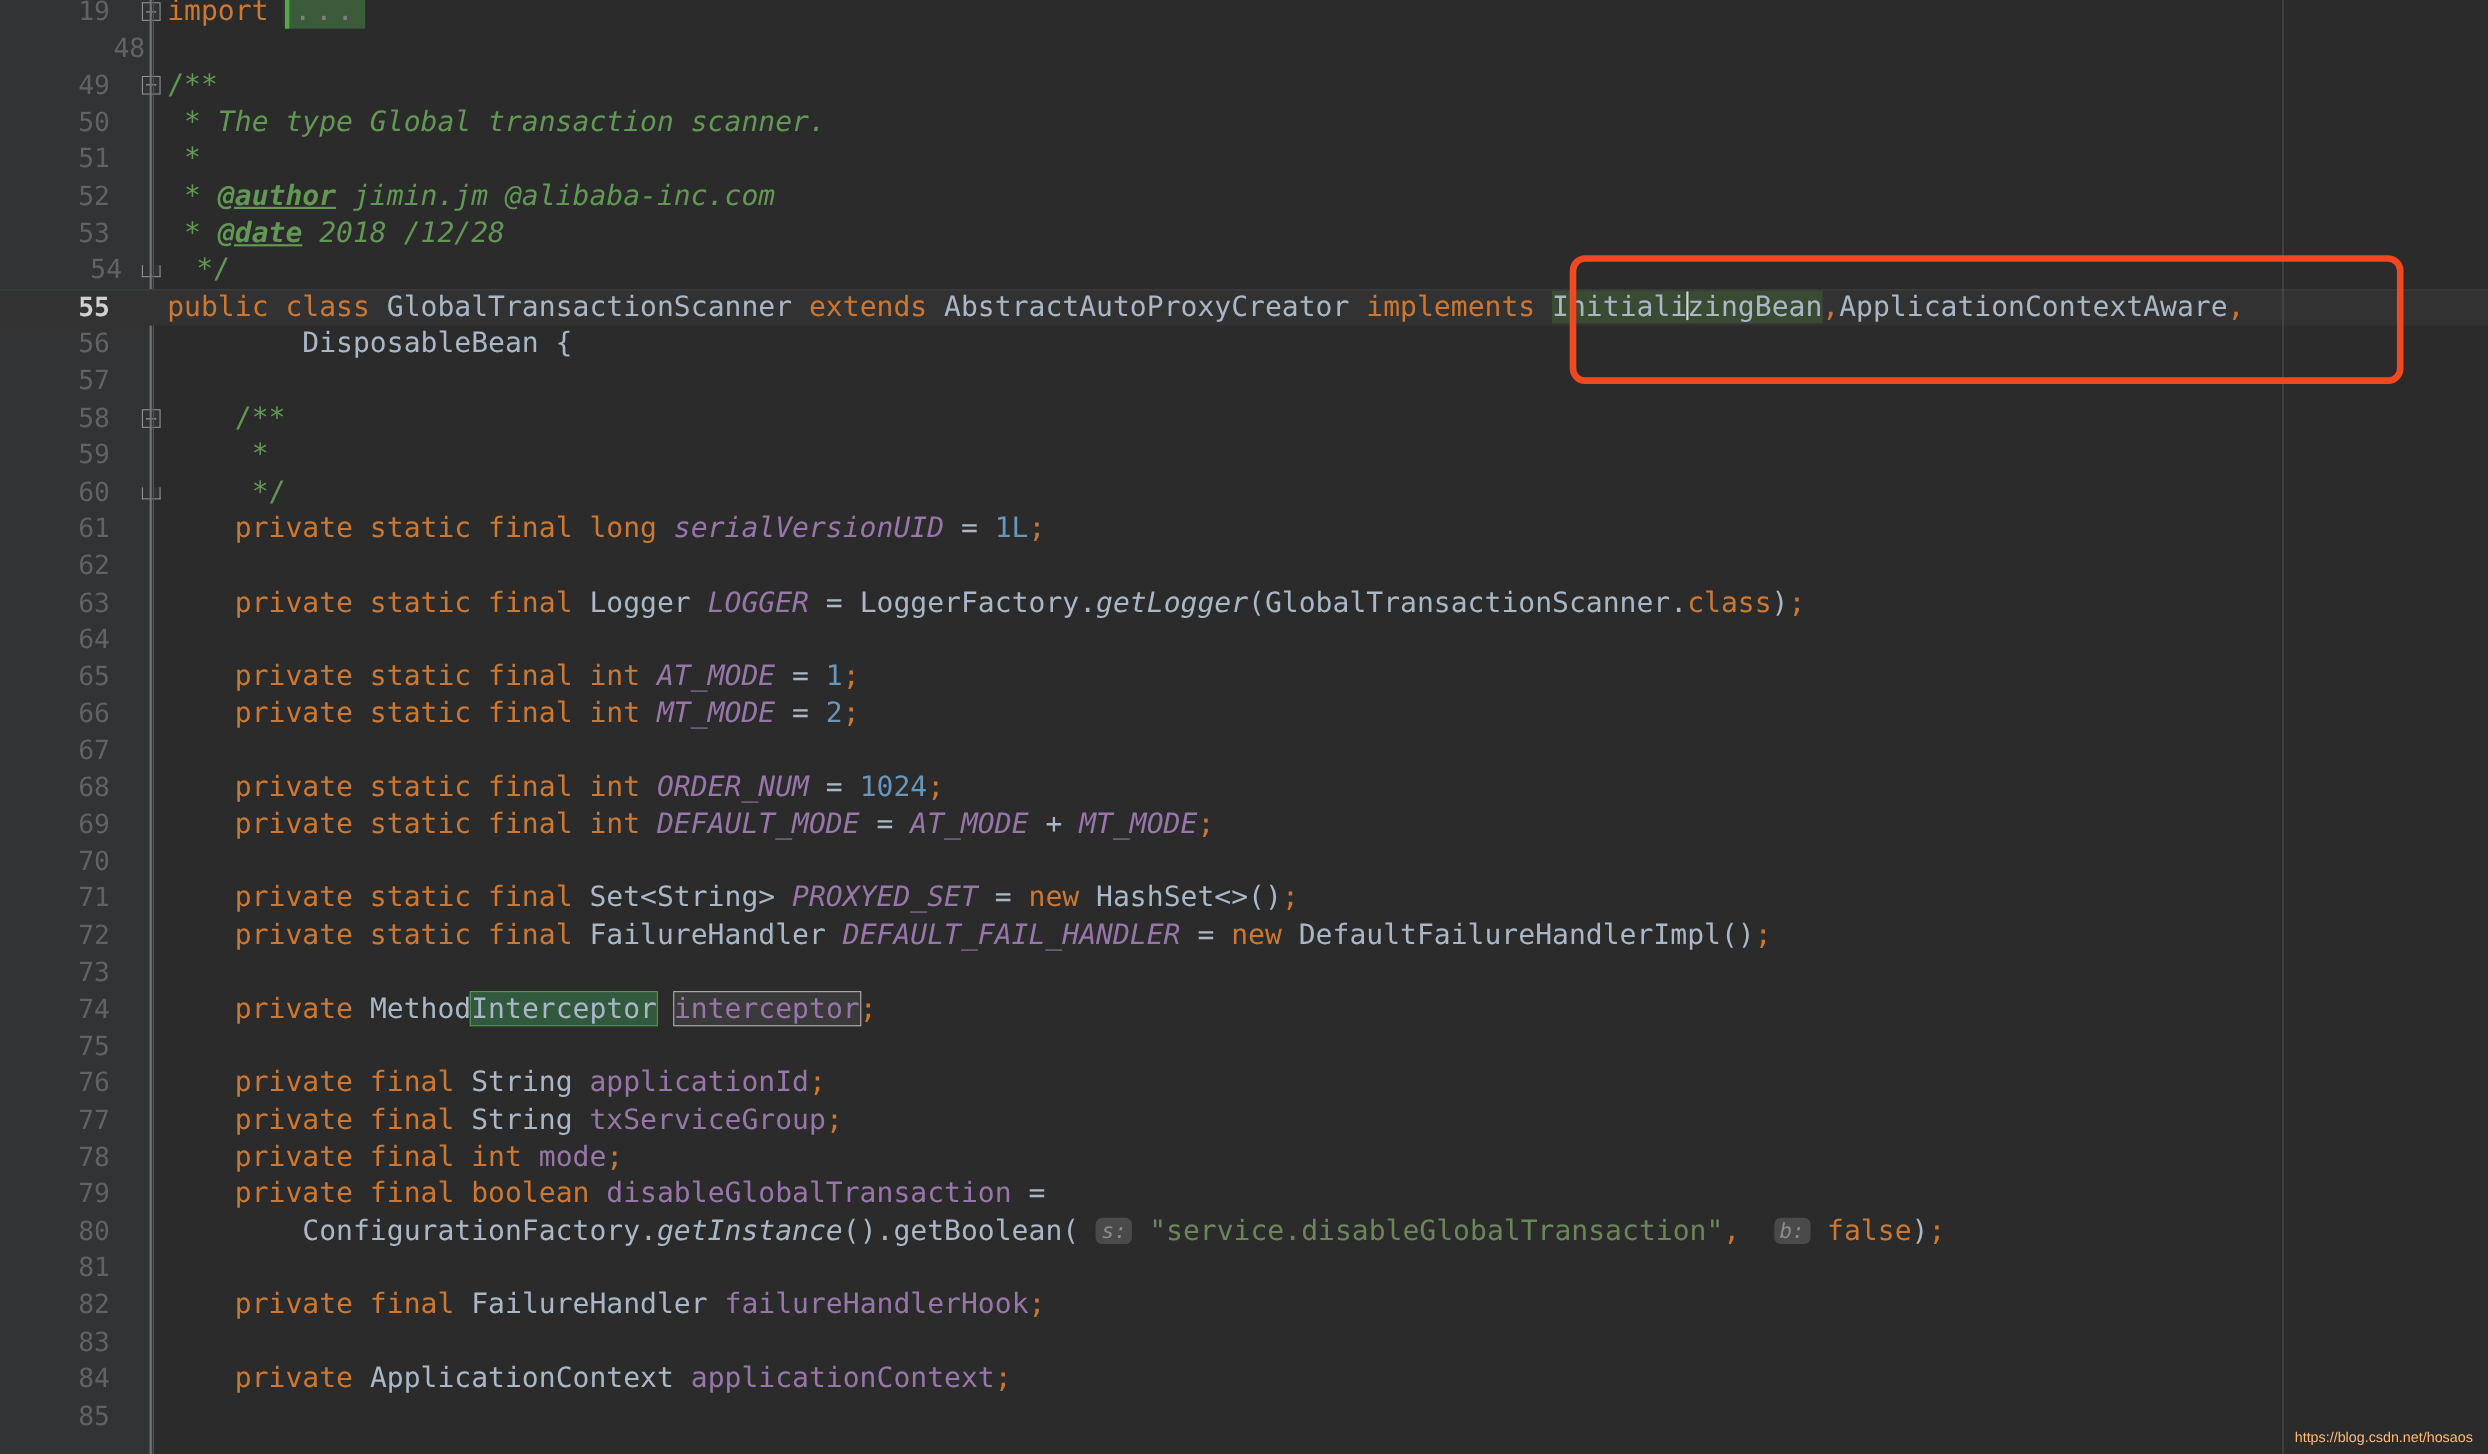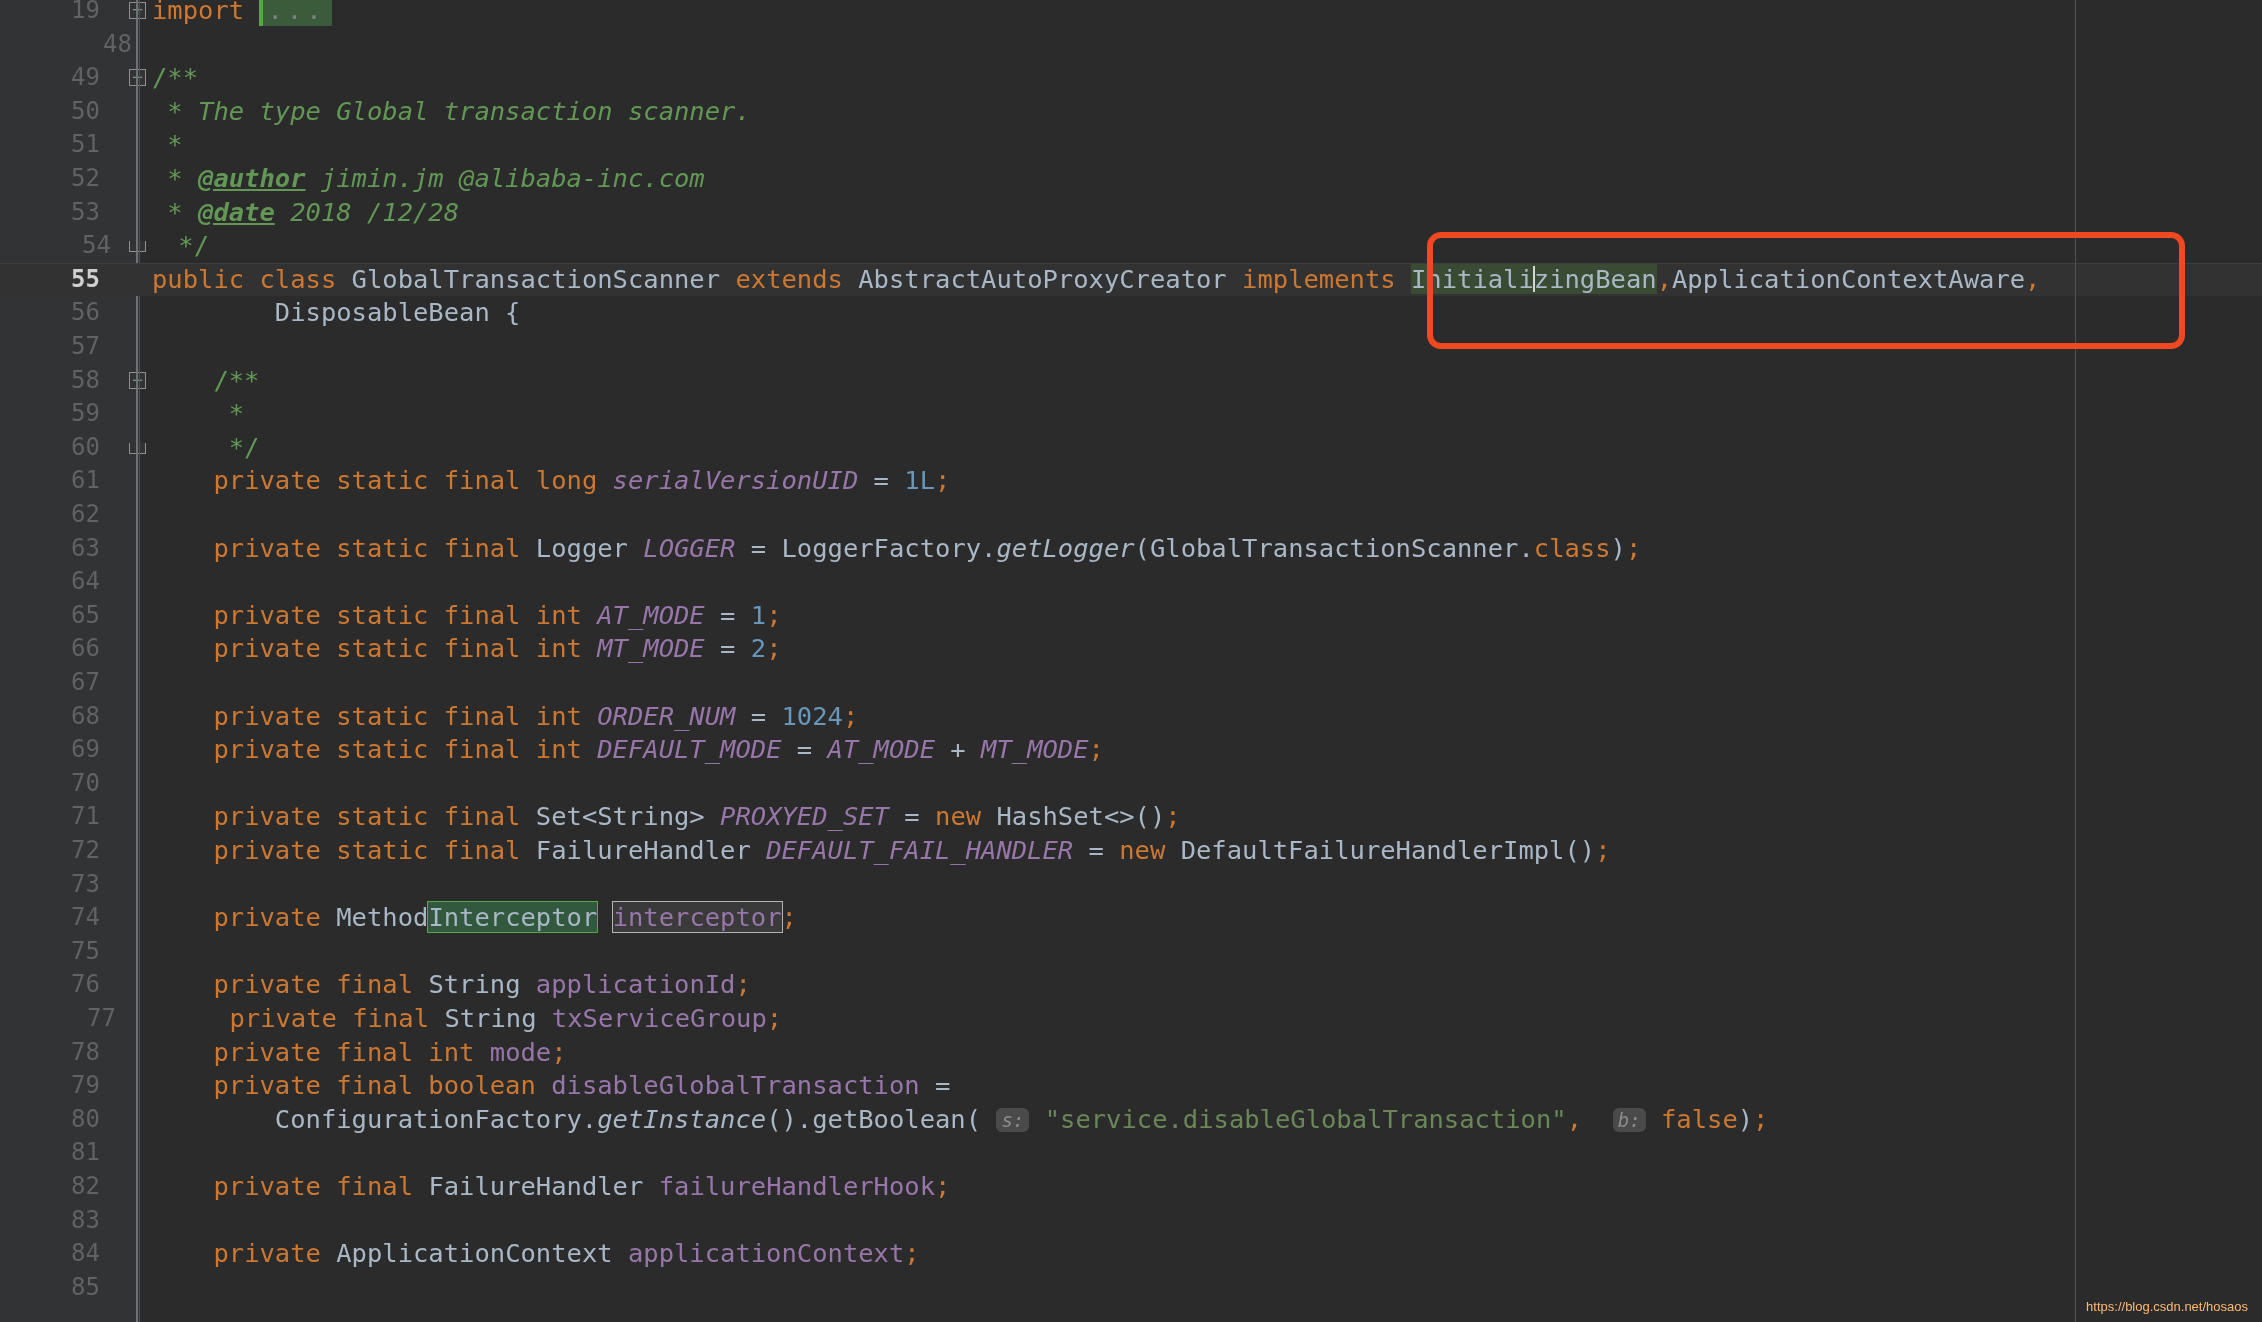--- a/index.html
+++ b/index.html
@@ -247,21 +247,21 @@
       <div class="row" style="position: absolute; left: 0px; right: 0px; top: 666px;"><span class="lno">67</span><span class="code"></span></div>
       <div class="row" style="position: absolute; left: 0px; right: 0px; top: 699.6px;"><span class="lno">68</span><span class="code"><span class="">    </span><span class="kw">private static final int</span><span class=""> </span><span class="sfld">ORDER_NUM</span><span class=""> = </span><span class="num">1024</span><span class="kw">;</span></span></div>
       <div class="row" style="position: absolute; left: 0px; right: 0px; top: 733.2px;"><span class="lno">69</span><span class="code"><span class="">    </span><span class="kw">private static final int</span><span class=""> </span><span class="sfld">DEFAULT_MODE</span><span class=""> = </span><span class="sfld">AT_MODE</span><span class=""> + </span><span class="sfld">MT_MODE</span><span class="kw">;</span></span></div>
       <div class="row" style="position: absolute; left: 0px; right: 0px; top: 766.8px;"><span class="lno">70</span><span class="code"></span></div>
       <div class="row" style="position: absolute; left: 0px; right: 0px; top: 800.4px;"><span class="lno">71</span><span class="code"><span class="">    </span><span class="kw">private static final</span><span class=""> </span><span class="type">Set&lt;String&gt;</span><span class=""> </span><span class="sfld">PROXYED_SET</span><span class=""> = </span><span class="kw">new</span><span class=""> </span><span class="type">HashSet&lt;&gt;()</span><span class="kw">;</span></span></div>
       <div class="row" style="position: absolute; left: 0px; right: 0px; top: 834px;"><span class="lno">72</span><span class="code"><span class="">    </span><span class="kw">private static final</span><span class=""> </span><span class="type">FailureHandler</span><span class=""> </span><span class="sfld">DEFAULT_FAIL_HANDLER</span><span class=""> = </span><span class="kw">new</span><span class=""> </span><span class="type">DefaultFailureHandlerImpl()</span><span class="kw">;</span></span></div>
       <div class="row" style="position: absolute; left: 0px; right: 0px; top: 867.6px;"><span class="lno">73</span><span class="code"></span></div>
       <div class="row" style="position: absolute; left: 0px; right: 0px; top: 901.2px;"><span class="lno">74</span><span class="code"><span class="">    </span><span class="kw">private</span><span class=""> </span><span class="type">Method</span><span class="type hl-search">Interceptor</span><span class=""> </span><span class="fld hl-write">interceptor</span><span class="kw">;</span></span></div>
       <div class="row" style="position: absolute; left: 0px; right: 0px; top: 934.8px;"><span class="lno">75</span><span class="code"></span></div>
       <div class="row" style="position: absolute; left: 0px; right: 0px; top: 968.4px;"><span class="lno">76</span><span class="code"><span class="">    </span><span class="kw">private final</span><span class=""> </span><span class="type">String</span><span class=""> </span><span class="fld">applicationId</span><span class="kw">;</span></span></div>
-      <div class="row" style="position: absolute; left: 0px; right: 0px; top: 1002px; margin-left: 16px;"><span class="lno">77</span><span class="code"><span class="">    </span><span class="kw">private final</span><span class=""> </span><span class="type">String</span><span class=""> </span><span class="fld">txServiceGroup</span><span class="kw">;</span></span></div>
+      <div class="row" style="position: absolute; left: 0px; right: 0px; top: 1002px;"><span class="lno">77</span><span class="code"><span class="">    </span><span class="kw">private final</span><span class=""> </span><span class="type">String</span><span class=""> </span><span class="fld">txServiceGroup</span><span class="kw">;</span></span></div>
       <div class="row" style="position: absolute; left: 0px; right: 0px; top: 1035.6px;"><span class="lno">78</span><span class="code"><span class="">    </span><span class="kw">private final int</span><span class=""> </span><span class="fld">mode</span><span class="kw">;</span></span></div>
       <div class="row" style="position: absolute; left: 0px; right: 0px; top: 1069.2px;"><span class="lno">79</span><span class="code"><span class="">    </span><span class="kw">private final boolean</span><span class=""> </span><span class="fld">disableGlobalTransaction</span><span class=""> =</span></span></div>
       <div class="row" style="position: absolute; left: 0px; right: 0px; top: 1102.8px;"><span class="lno">80</span><span class="code"><span class="">        </span><span class="type">ConfigurationFactory.</span><span class="mth">getInstance</span><span class="type">().getBoolean( </span><span class="phint">s:</span><span class=""> </span><span class="str">"service.disableGlobalTransaction"</span><span class="kw">,</span><span class="">  </span><span class="phint">b:</span><span class=""> </span><span class="kw">false</span><span class="type">)</span><span class="kw">;</span></span></div>
       <div class="row" style="position: absolute; left: 0px; right: 0px; top: 1136.4px;"><span class="lno">81</span><span class="code"></span></div>
       <div class="row" style="position: absolute; left: 0px; right: 0px; top: 1170px;"><span class="lno">82</span><span class="code"><span class="">    </span><span class="kw">private final</span><span class=""> </span><span class="type">FailureHandler</span><span class=""> </span><span class="fld">failureHandlerHook</span><span class="kw">;</span></span></div>
       <div class="row" style="position: absolute; left: 0px; right: 0px; top: 1203.6px;"><span class="lno">83</span><span class="code"></span></div>
       <div class="row" style="position: absolute; left: 0px; right: 0px; top: 1237.2px;"><span class="lno">84</span><span class="code"><span class="">    </span><span class="kw">private</span><span class=""> </span><span class="type">ApplicationContext</span><span class=""> </span><span class="fld">applicationContext</span><span class="kw">;</span></span></div>
       <div class="row" style="position: absolute; left: 0px; right: 0px; top: 1270.8px;"><span class="lno">85</span><span class="code"></span></div>
     </div>
 

